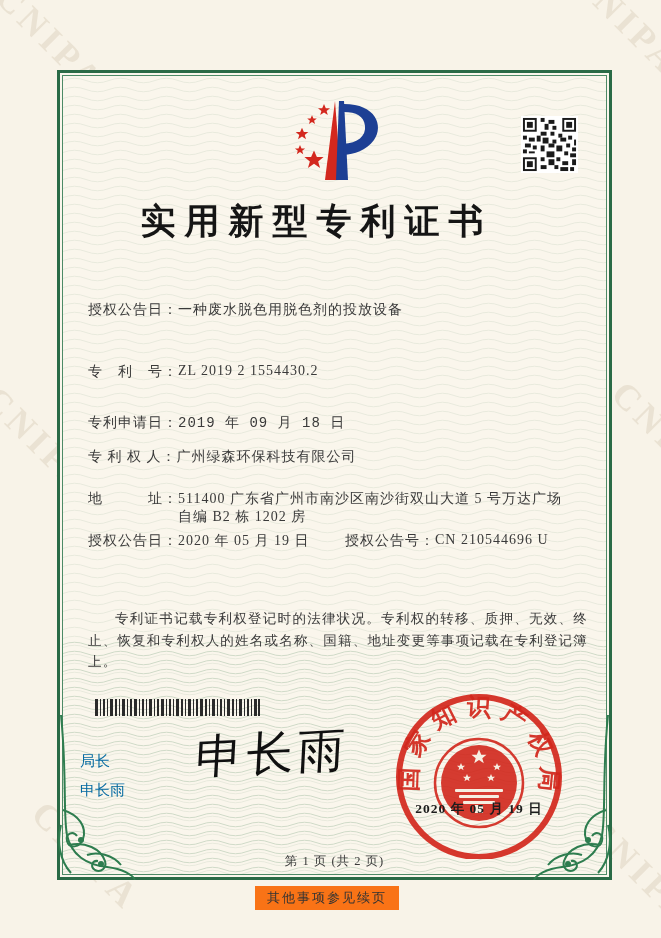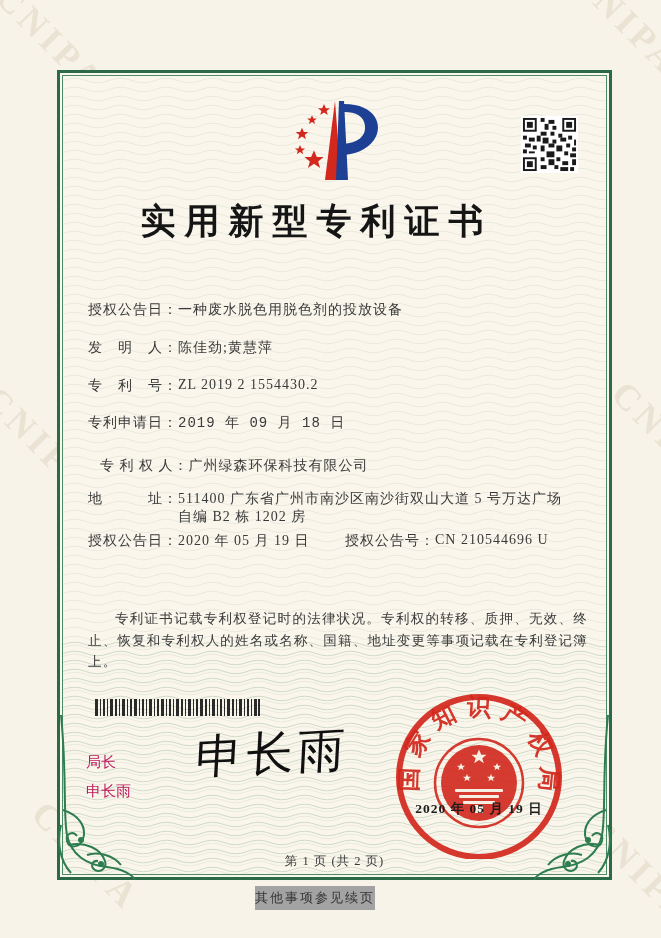--- a/index.html
+++ b/index.html
@@ -37,40 +37,40 @@
   .field { position:absolute; left:88px; font-size:14px; letter-spacing:1px;
     white-space:pre-line; color:#3a3a3a; }
   .field .lbl { display:inline-block; vertical-align:top; }
   .field .val { display:inline-block; vertical-align:top; max-width:400px; }
   .para {
     position:absolute; left:88px; width:500px; font-size:13.5px;
     line-height:21.5px; letter-spacing:1.2px; text-indent:2em; color:#3a3a3a;
     text-align:justify;
   }
   .barcode { position:absolute; left:95px; top:699px; }
-  .director { position:absolute; left:86px; top:748px; font-size:15px;
-    line-height:29px; color:#be185d;
-    font-family:Liberation Serif, serif; }
+  .director { position:absolute; left:80px; top:748px; font-size:15px;
+    line-height:29px; color:#0369a1;
+    font-family:Liberation Mono, monospace; }
   .signature {
     position:absolute; left:195px; top:722px; width:170px; height:85px;
     font-size:47px; color:#101010; transform:rotate(-3deg) skewX(-6deg);
     letter-spacing:4px; white-space:nowrap;
   }
   .seal { position:absolute; left:391px; top:691px; width:176px; height:168px; }
   .seal-date {
     position:absolute; left:393px; top:800px; width:172px; text-align:center;
     font-size:13.5px; color:#1d1d1d; letter-spacing:1px; font-weight:bold;
   }
   .page-info {
     position:absolute; left:57px; top:853px; width:555px; text-align:center;
     font-size:12.5px; color:#3a3a3a; letter-spacing:1px;
   }
   .footer-note {
-    position:absolute; left:255px; top:886px; padding:3px 0;
-    background:#a3a3a3; font-size:13px; color:#333; letter-spacing:2px;
+    position:absolute; left:255px; top:886px; padding:3px 12px;
+    background:#f97316; font-size:13px; color:#333; letter-spacing:2px;
   }
   .ornament { position:absolute; pointer-events:none; }
   svg text { font-family:"Liberation Serif","DejaVu Serif",serif; }
 </style>
 </head>
 <body>
 
 <div class="page">
 
   <div class="watermark" style="left:-18px; top:18px;">CNIPA</div>
@@ -201,30 +201,27 @@
         <rect x="20" y="26" width="4" height="2"></rect>
         <rect x="25" y="26" width="2" height="2"></rect>
     </g>
   </svg>
 
   <div class="title">实用新型专利证书</div>
 
   <div class="field" style="top:285px;">
     <span class="lbl">授权公告日：</span><span class="val">一种废水脱色用脱色剂的投放设备</span>
   </div>
-  <div class="field" style="top:323px;">
-    <span class="lbl">发　明　人：</span><span class="val">陈佳劲;黄慧萍</span>
-  </div>
-  <div class="field" style="top:361px;font-family:Liberation Serif, serif;">
+  <div class="field" style="top:347px;font-family:Liberation Serif, serif;">
     <span class="lbl">专　利　号：</span><span class="val">ZL 2019 2 1554430.2</span>
   </div>
   <div class="field" style="top:398px;font-family:Liberation Mono, monospace;">
     <span class="lbl">专利申请日：</span><span class="val">2019 年 09 月 18 日</span>
   </div>
-  <div class="field" style="top:441px;margin-left:12px;">
+  <div class="field" style="top:432px;">
     <span class="lbl">专 利 权 人：</span><span class="val">广州绿森环保科技有限公司</span>
   </div>
   <div class="field" style="top:474px;">
     <span class="lbl">地　　　址：</span><span class="val">511400 广东省广州市南沙区南沙街双山大道 5 号万达广场
 自编 B2 栋 1202 房</span>
   </div>
   <div class="field" style="top:516px;">
     <span class="lbl">授权公告日：</span><span class="val">2020 年 05 月 19 日</span>
   </div>
   <div class="field" style="left:345px; top:516px;">

